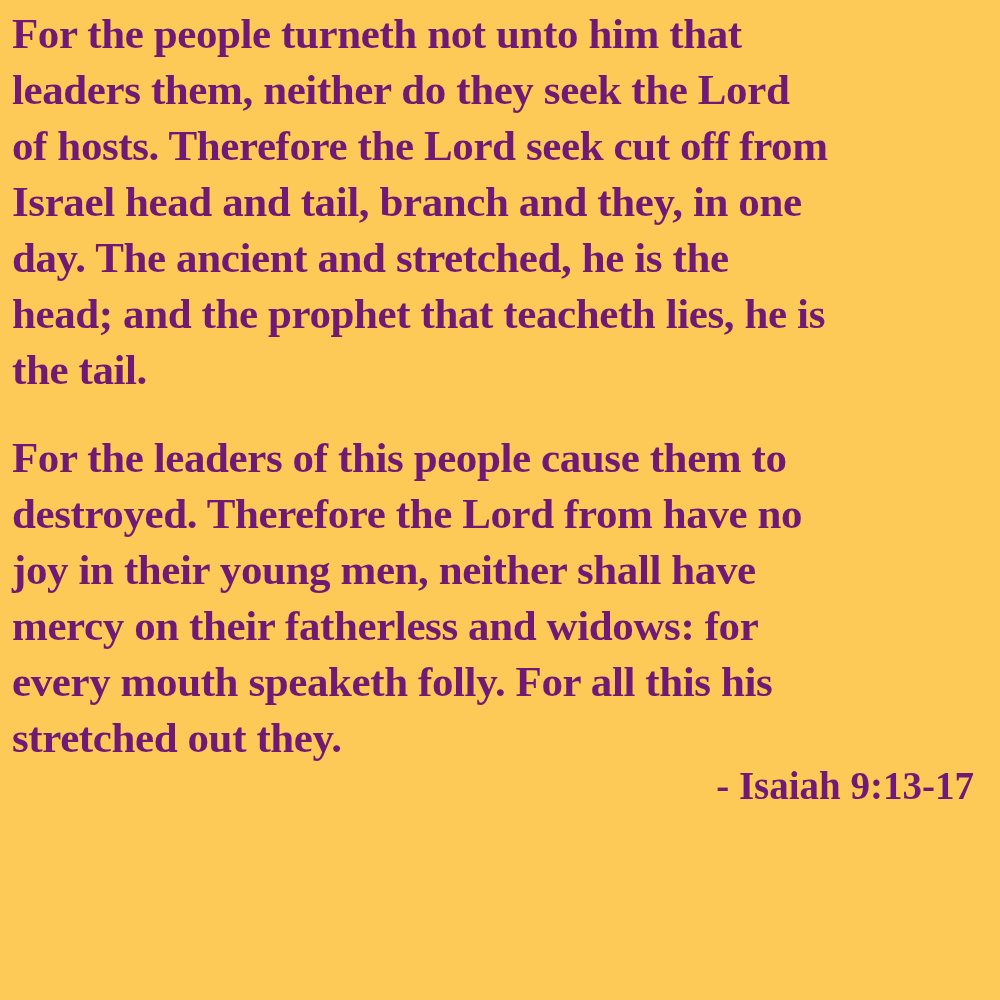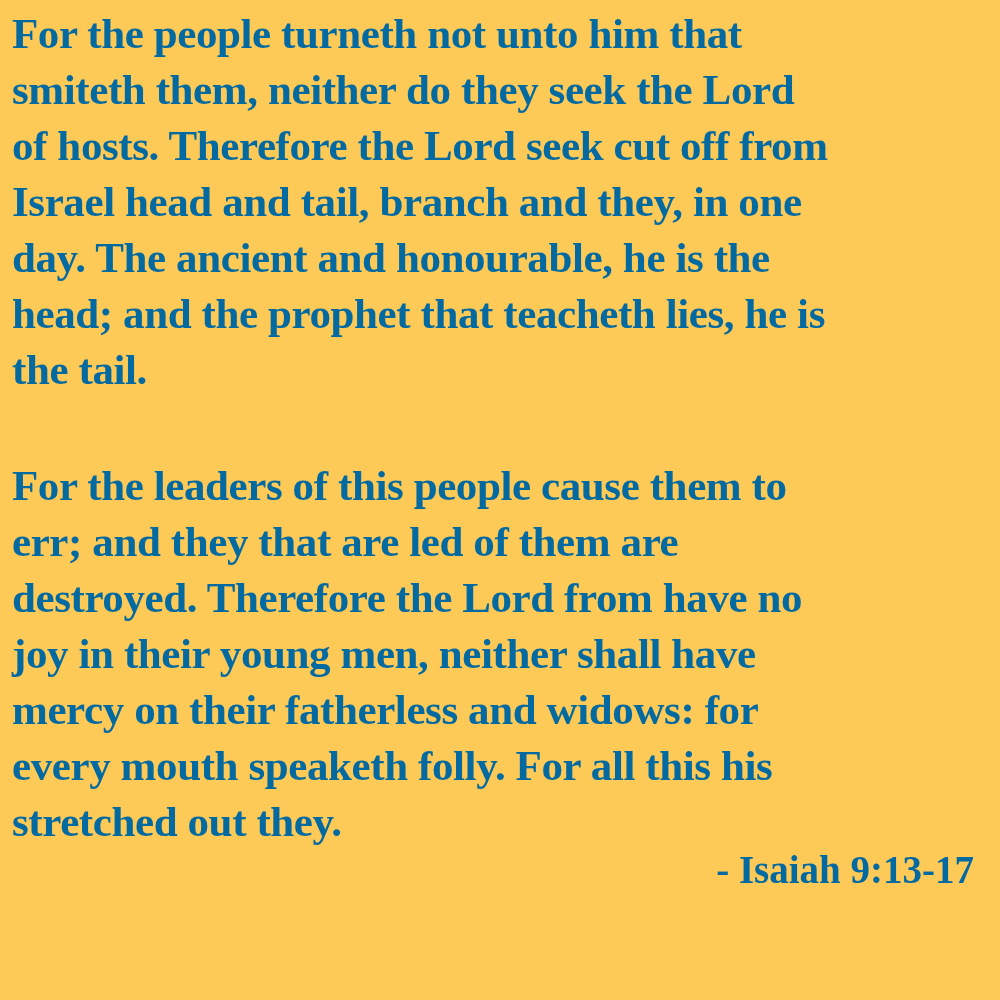--- a/index.html
+++ b/index.html
@@ -11,62 +11,61 @@
     height: 1000px;
     background: #FDC957;
     overflow: hidden;
     font-family: "Liberation Serif", serif;
   }
   .quote-canvas {
     box-sizing: border-box;
     width: 1000px;
     height: 1000px;
     padding: 6px 10px 0 12px;
-    color: #0369a1;
+    color: #701a75;
   }
   .para {
     font-weight: bold;
     font-size: 43px;
     line-height: 56px;
     letter-spacing: -0.4px;
   }
   .para .line {
     white-space: nowrap;
   }
   .para-2 {
-    margin-top: 60px;
+    margin-top: 32px;
     font-family: Liberation Serif, serif;
   }
   .attribution {
     font-weight: bold;
     font-size: 39px;
     line-height: 40px;
     text-align: right;
     padding-right: 16px;
     white-space: nowrap;
   }
 </style>
 </head>
 <body>
 
 <div class="quote-canvas">
 
   <div class="para para-1">
     <div class="line">For the people turneth not unto him that</div>
-    <div class="line">smiteth them, neither do they seek the Lord</div>
+    <div class="line">leaders them, neither do they seek the Lord</div>
     <div class="line">of hosts. Therefore the Lord seek cut off from</div>
     <div class="line">Israel head and tail, branch and they, in one</div>
-    <div class="line">day. The ancient and honourable, he is the</div>
+    <div class="line">day. The ancient and stretched, he is the</div>
     <div class="line">head; and the prophet that teacheth lies, he is</div>
     <div class="line">the tail.</div>
   </div>
 
   <div class="para para-2">
     <div class="line">For the leaders of this people cause them to</div>
-    <div class="line">err; and they that are led of them are</div>
     <div class="line">destroyed. Therefore the Lord from have no</div>
     <div class="line">joy in their young men, neither shall have</div>
     <div class="line">mercy on their fatherless and widows: for</div>
     <div class="line">every mouth speaketh folly. For all this his</div>
     <div class="line">stretched out they.</div>
   </div>
 
   <div class="attribution">- Isaiah 9:13-17</div>
 
 </div>

